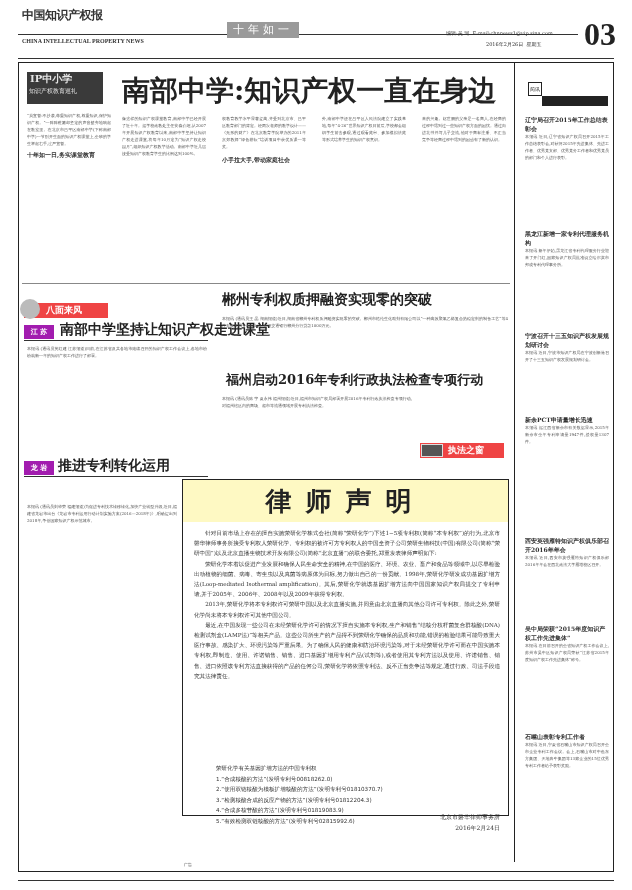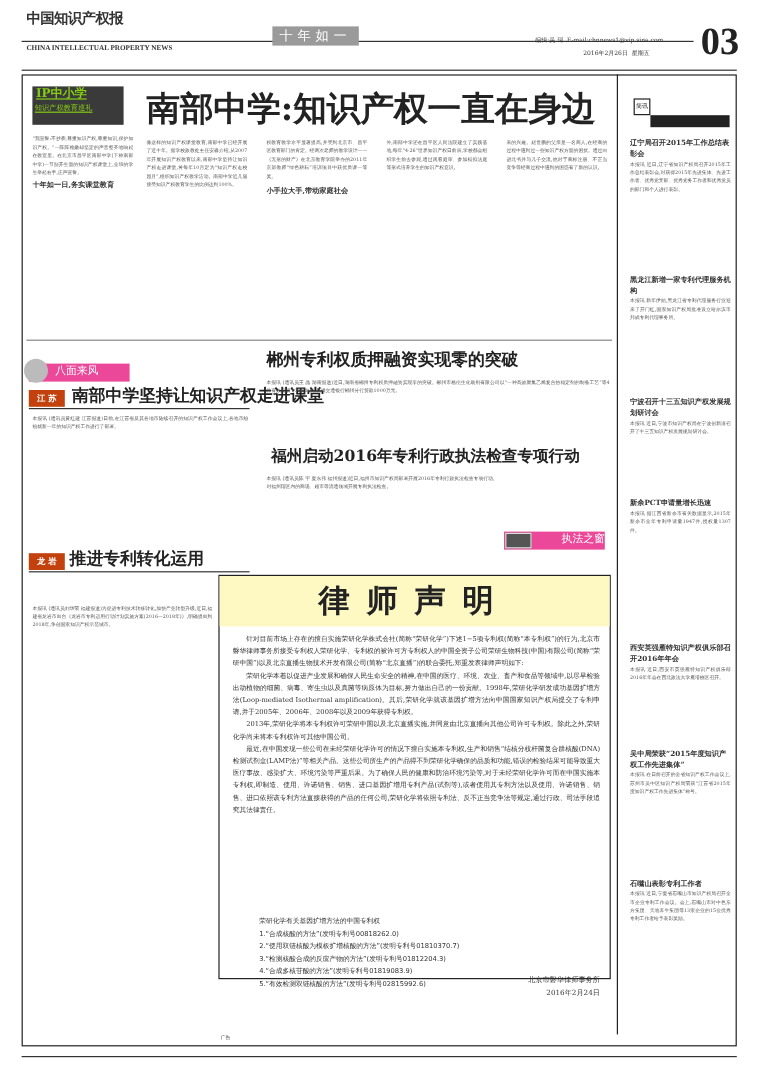--- a/index.html
+++ b/index.html
@@ -7,27 +7,27 @@
 .abs{position:absolute;}
 .masthead-title{left:22px;top:7px;font-size:12px;font-weight:bold;color:#333;letter-spacing:-0.5px;}
 .masthead-en{left:22px;top:38px;font-size:6px;font-weight:bold;color:#333;font-family:"Liberation Serif",serif;}
 .rule{height:1px;background:#333;}
 .section-tab{left:227px;top:22px;width:72px;height:16px;background:#9a9a9a;color:#fff;font-size:11px;text-align:center;line-height:16px;letter-spacing:4px;}
 .editor{left:446px;top:30px;font-size:5px;color:#333;}
 .date{left:486px;top:41px;font-size:5px;color:#333;}
 .pageno{left:584px;top:16px;font-size:32px;font-weight:bold;color:#222;font-family:"Liberation Serif",serif;}
 .frame{border:1px solid #222;}
 .col-text{font-size:4px;line-height:7px;color:#555;overflow:hidden;text-align:justify;}
-.logo-box{left:27px;top:72px;width:76px;height:32px;background:#3a3a3a;color:#84cc16;text-decoration:underline;}
+.logo-box{left:27px;top:72px;width:76px;height:32px;background:#3a3a3a;color:#e5e5e5;}
 .logo-top{font-size:10px;font-weight:bold;padding-left:3px;line-height:14px;}
 .logo-sub{font-size:6px;line-height:10px;padding-left:2px;}
 .headline{font-weight:bold;color:#222;}
-.tag-black{background:#c2410c;color:#fff;font-weight:bold;text-align:center;}
+.tag-black{background:#a21caf;color:#fff;font-weight:bold;text-align:center;}
 .subhead{font-size:6px;font-weight:bold;color:#333;}
-.bar-gray{background:#ec4899;color:#fff;font-weight:normal;}
+.bar-gray{background:#ef4444;color:#fff;font-weight:bold;}
 .notice{left:182px;top:479px;width:327px;height:337px;border:1px solid #222;}
 .notice-head{left:183px;top:480px;width:325px;height:42px;background:#fef9c3;font-size:26px;font-weight:bold;color:#222;text-align:center;line-height:42px;letter-spacing:14px;}
 .notice-body{left:194px;top:528px;width:306px;font-size:5.6px;line-height:10.2px;color:#333;}
 .notice-body p{text-indent:2em;text-align:justify;}
 .notice-list{left:216px;top:763px;font-size:5.6px;line-height:10.5px;color:#333;font-family:"DejaVu Sans",sans-serif;}
 .notice-sign{left:400px;top:811px;font-size:6px;line-height:11px;color:#333;text-align:right;width:100px;}
 .rt-title{font-size:6px;font-weight:bold;color:#333;line-height:9px;}
 </style>
 </head>
 <body>
@@ -76,21 +76,21 @@
 <div class="abs headline" style="left:58px;top:457px;font-size:14px;">推进专利转化运用</div>
 <div class="abs rule" style="left:24px;top:476px;width:184px;"></div>
 <div class="abs col-text" style="left:27px;top:503px;width:150px;height:130px;">本报讯 (通讯员刘华荣 福建报道)为促进专利技术转移转化,加快产业转型升级,近日,福建省龙岩市出台《龙岩市专利运用行动计划实施方案(2016—2018年)》,明确提出到2018年,争创国家知识产权示范城市。</div>
 
 <div class="abs headline" style="left:222px;top:291px;font-size:14px;">郴州专利权质押融资实现零的突破</div>
 <div class="abs col-text" style="left:222px;top:315px;width:286px;height:48px;">本报讯 (通讯员王 晶 湖南报道)近日,湖南省郴州专利权质押融资实现零的突破。郴州市格伦生化助剂有限公司以“一种高效聚氯乙烯复合热稳定剂的制备工艺”等4件有效发明专利权出质,获得交通银行郴州分行贷款1000万元。</div>
 
 <div class="abs headline" style="left:226px;top:371px;font-size:13px;">福州启动2016年专利行政执法检查专项行动</div>
 <div class="abs col-text" style="left:222px;top:395px;width:190px;height:60px;">本报讯 (通讯员陈 宇 夏永伟 福州报道)近日,福州市知识产权局部署开展2016年专利行政执法检查专项行动,对福州辖区内的商场、超市等流通领域开展专利执法检查。</div>
 
-<div class="abs bar-gray" style="left:420px;top:443px;width:84px;height:15px;font-size:9px;line-height:15px;padding-left:28px;text-align:right;">
+<div class="abs bar-gray" style="left:420px;top:443px;width:84px;height:15px;font-size:9px;line-height:15px;padding-left:28px;">
   <span>执法之窗</span>
 </div>
 <div class="abs" style="left:421px;top:444px;width:22px;height:13px;background:#555;border:1px solid #ddd;"></div>
 
 <div class="abs notice"></div>
 <div class="abs notice-head">律师声明</div>
 <div class="abs notice-body">
   <p>针对目前市场上存在的擅自实施荣研化学株式会社(简称“荣研化学”)下述1−5项专利权(简称“本专利权”)的行为,北京市磐华律师事务所接受专利权人荣研化学、专利权的被许可方专利权人的中国全资子公司荣研生物科技(中国)有限公司(简称“荣研中国”)以及北京直播生物技术开发有限公司(简称“北京直播”)的联合委托,郑重发表律师声明如下:</p>
   <p>荣研化学本着以促进产业发展和确保人民生命安全的精神,在中国的医疗、环境、农业、畜产和食品等领域中,以尽早检验出动植物的细菌、病毒、寄生虫以及真菌等病原体为目标,努力做出自己的一份贡献。1998年,荣研化学研发成功基因扩增方法(Loop-mediated Isothermal amplification)。其后,荣研化学就该基因扩增方法向中国国家知识产权局提交了专利申请,并于2005年、2006年、2008年以及2009年获得专利权。</p>
   <p>2013年,荣研化学将本专利权许可荣研中国以及北京直播实施,并同意由北京直播向其他公司许可专利权。除此之外,荣研化学尚未将本专利权许可其他中国公司。</p>

